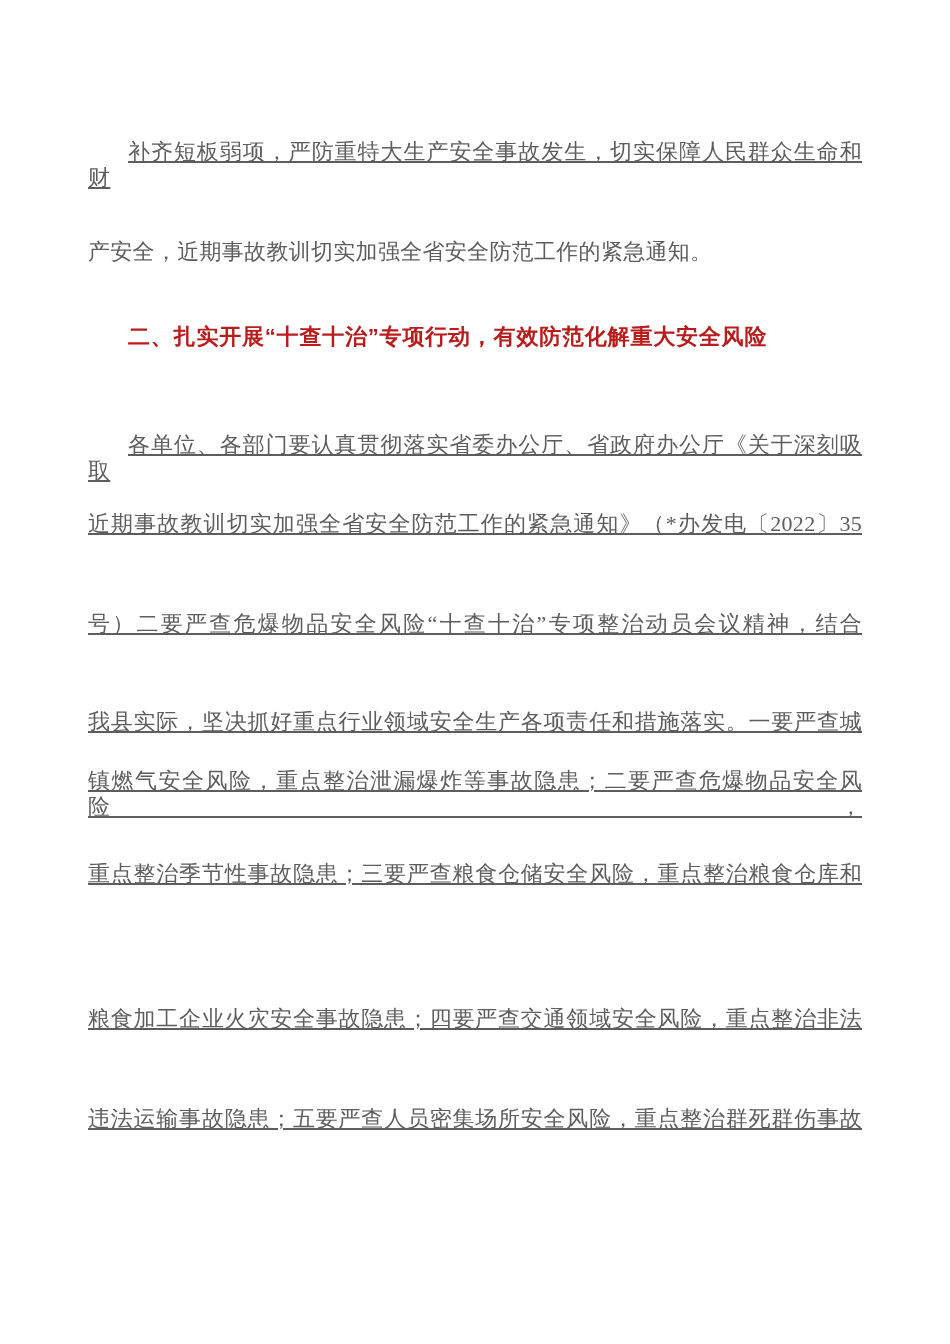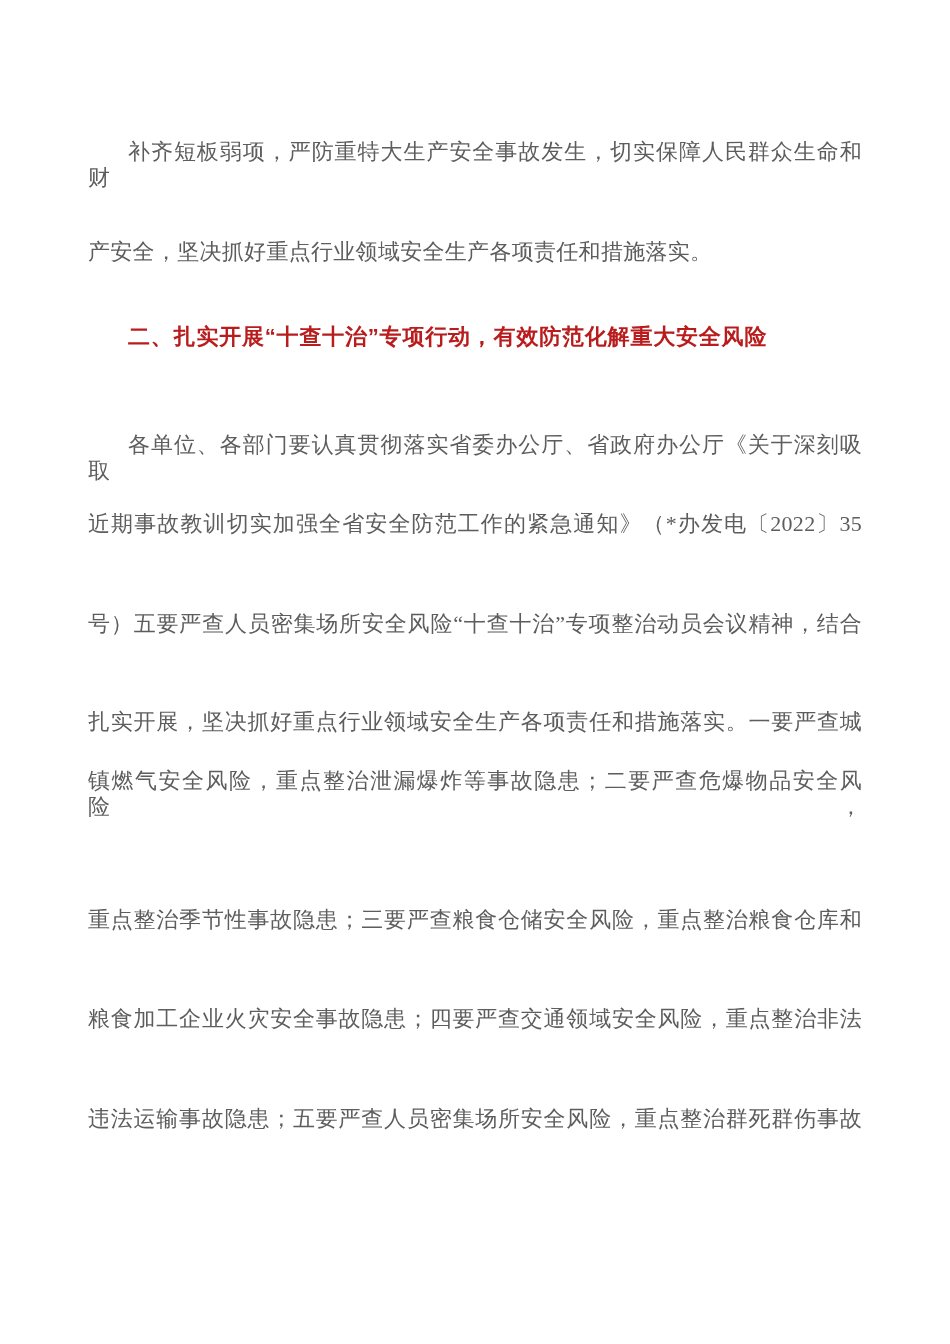--- a/index.html
+++ b/index.html
@@ -24,48 +24,49 @@
     font-family: "Liberation Serif", serif;
     letter-spacing: 0.3px;
     white-space: normal;
   }
   .indent {
     text-indent: 40px;
   }
   .justify {
     text-align: justify;
     text-align-last: justify;
+    text-decoration: underline;
   }
   .heading {
     font-family: "Liberation Sans", sans-serif;
     font-weight: 700;
     color: #b91c1c;
     letter-spacing: 0.8px;
   }
 </style>
 </head>
 <body>
 
 <div class="page">
 
   <div class="line indent justify" style="top:139px">补齐短板弱项，严防重特大生产安全事故发生，切实保障人民群众生命和财</div>
 
-  <div class="line" style="top:239px">产安全，坚决抓好重点行业领域安全生产各项责任和措施落实。</div>
+  <div class="line" style="top:239px">产安全，近期事故教训切实加强全省安全防范工作的紧急通知。</div>
 
   <div class="line heading indent" style="top:324px">二、扎实开展“十查十治”专项行动，有效防范化解重大安全风险</div>
 
   <div class="line indent justify" style="top:432px">各单位、各部门要认真贯彻落实省委办公厅、省政府办公厅《关于深刻吸取</div>
 
   <div class="line justify" style="top:511px">近期事故教训切实加强全省安全防范工作的紧急通知》（*办发电〔2022〕35</div>
 
-  <div class="line justify" style="top:611px">号）五要严查人员密集场所安全风险“十查十治”专项整治动员会议精神，结合</div>
+  <div class="line justify" style="top:611px">号）二要严查危爆物品安全风险“十查十治”专项整治动员会议精神，结合</div>
 
-  <div class="line justify" style="top:709px">扎实开展，坚决抓好重点行业领域安全生产各项责任和措施落实。一要严查城</div>
+  <div class="line justify" style="top:709px">我县实际，坚决抓好重点行业领域安全生产各项责任和措施落实。一要严查城</div>
 
   <div class="line justify" style="top:768px">镇燃气安全风险，重点整治泄漏爆炸等事故隐患；二要严查危爆物品安全风险，</div>
 
-  <div class="line justify" style="top:907px">重点整治季节性事故隐患；三要严查粮食仓储安全风险，重点整治粮食仓库和</div>
+  <div class="line justify" style="top:861px">重点整治季节性事故隐患；三要严查粮食仓储安全风险，重点整治粮食仓库和</div>
 
   <div class="line justify" style="top:1106px">违法运输事故隐患；五要严查人员密集场所安全风险，重点整治群死群伤事故</div>
 
   <div class="line justify" style="top:1006px">粮食加工企业火灾安全事故隐患；四要严查交通领域安全风险，重点整治非法</div>
 
 </div>
 
 </body></html>

